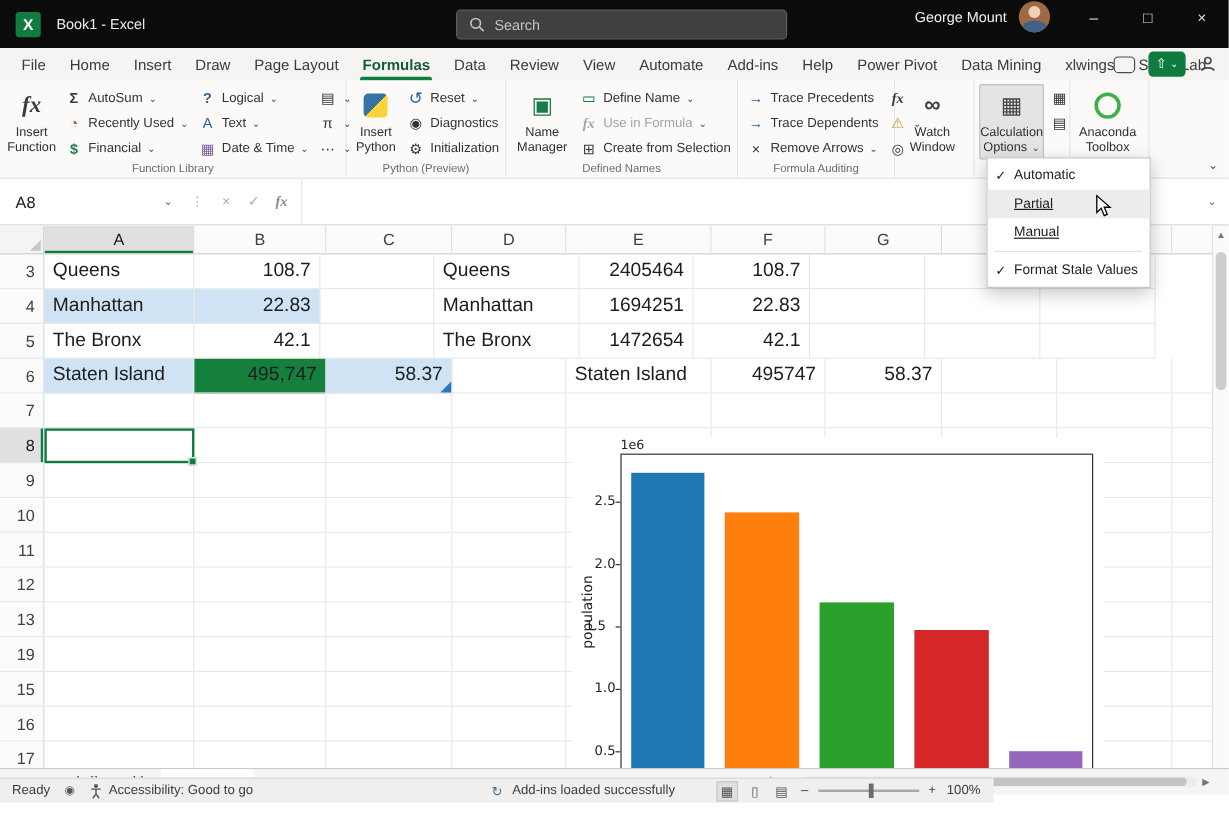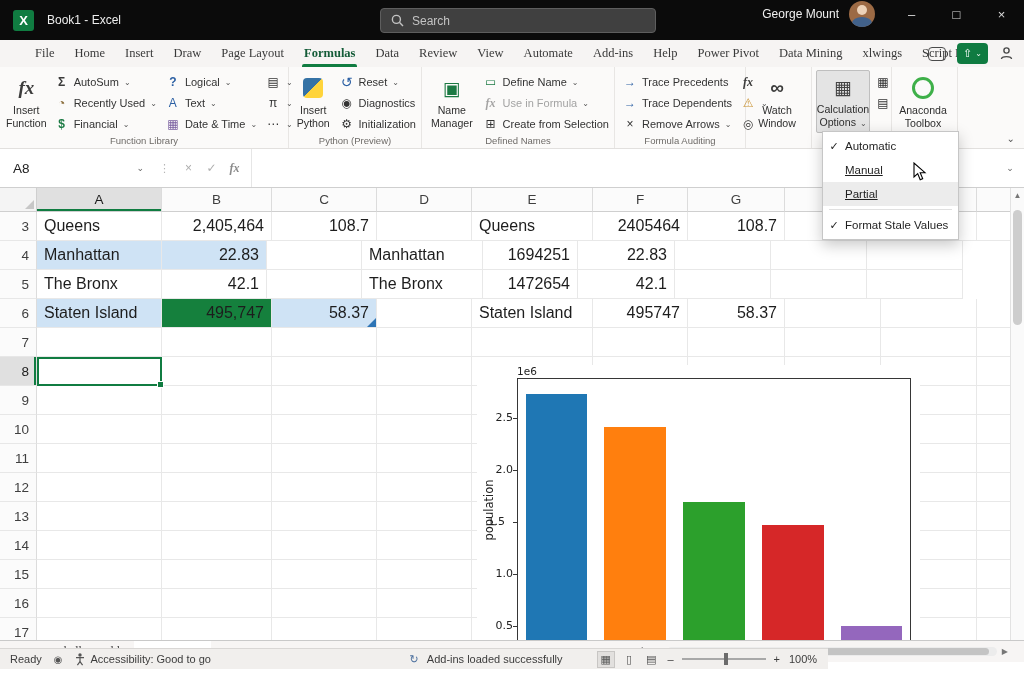--- a/index.html
+++ b/index.html
@@ -14,21 +14,21 @@
   .tb-search { position:absolute; left:380px; top:8px; width:276px; height:25px; background:#404040; border:1px solid #5e5e5e; border-radius:4px; display:flex; align-items:center; gap:8px; padding-left:10px; color:#c3c3c3; font-size:12px; }
   .tb-right { position:absolute; right:0; top:0; height:28px; display:flex; align-items:center;justify-content:center; }
   .tb-user { font-size:12px; color:#f0f0f0; margin-right:10px; white-space:nowrap; }
   .avatar { width:26px; height:26px; border-radius:50%; background:#9c6a44; position:relative; overflow:hidden; margin-right:14px; flex:none; }
   .av-head { position:absolute; left:8px; top:4px; width:10px; height:10px; border-radius:50%; background:#ecd2b8; }
   .av-body { position:absolute; left:3px; top:16px; width:20px; height:12px; border-radius:50% 50% 0 0; background:#41618a; }
   .win-btn { width:45px; height:40px; display:flex; align-items:center; justify-content:center; color:#dcdcdc; font-size:13px; }
 
   
   #tabrow { position:absolute; left:0; top:40px; width:1024px; height:27px; background:#f6f4f3; display:flex; align-items:center; }
-  #ribbon-tabs { display:flex; align-items:center; height:100%; padding-left:25px;font-family:Liberation Serif, serif; }
+  #ribbon-tabs { display:flex; align-items:center; height:100%; padding-left:8px; }
   .rtab { padding:0 10px; font-size:12.5px; color:#3a3a3a; height:100%; display:flex; align-items:center; position:relative; white-space:nowrap; }
   .rtab.active { color:#145c38; font-weight:bold; }
   .rtab.active::after { content:""; position:absolute; left:8px; right:8px; bottom:0; height:3px; background:#107c41; border-radius:2px 2px 0 0; }
   .tabrow-right { position:absolute; right:10px; top:0; height:100%; display:flex; align-items:center; gap:11px; }
   .comment-icon { width:18px; height:14px; border:1.6px solid #4a4a4a; border-radius:4px; }
   .share-btn { height:21px; background:#0f7b41; border-radius:4px; color:#fff; display:flex; align-items:center; padding:0 6px; gap:3px; font-size:11px; }
   .share-chev { font-size:8px; color:#eaf5ee; }
 
   
   #ribbon { position:absolute; left:0; top:67px; width:1024px; height:82px; background:#fbfaf9; border-bottom:1px solid #e2e0de; display:flex; }
@@ -405,21 +405,20 @@
         <div class="g-chead" style="width: 121px;">E</div>
         <div class="g-chead" style="width: 95px;">F</div>
         <div class="g-chead" style="width: 97px;">G</div>
         <div class="g-chead" style="width: 96px;">H</div>
         <div class="g-chead" style="width: 96px;">I</div>
         <div class="g-chead" style="width: 96px;">J</div>
       </div>
       <div class="g-row">
         <div class="g-rhead">3</div>
         <div class="g-cell" style="width: 125px; justify-content: flex-start;">Queens</div>
-        <div class="g-cell" style="width: 110px; justify-content: flex-end;">2,405,464</div>
         <div class="g-cell" style="width: 105px; justify-content: flex-end;">108.7</div>
         <div class="g-cell" style="width: 95px; justify-content: flex-start;"></div>
         <div class="g-cell" style="width: 121px; justify-content: flex-start;">Queens</div>
         <div class="g-cell" style="width: 95px; justify-content: flex-end;">2405464</div>
         <div class="g-cell" style="width: 97px; justify-content: flex-end;">108.7</div>
         <div class="g-cell" style="width: 96px; justify-content: flex-start;"></div>
         <div class="g-cell" style="width: 96px; justify-content: flex-start;"></div>
         <div class="g-cell" style="width: 96px; justify-content: flex-start;"></div>
       </div>
       <div class="g-row">
@@ -544,21 +543,21 @@
         <div class="g-cell" style="width: 105px; justify-content: flex-end;"></div>
         <div class="g-cell" style="width: 95px; justify-content: flex-start;"></div>
         <div class="g-cell" style="width: 121px; justify-content: flex-start;"></div>
         <div class="g-cell" style="width: 95px; justify-content: flex-end;"></div>
         <div class="g-cell" style="width: 97px; justify-content: flex-end;"></div>
         <div class="g-cell" style="width: 96px; justify-content: flex-start;"></div>
         <div class="g-cell" style="width: 96px; justify-content: flex-start;"></div>
         <div class="g-cell" style="width: 96px; justify-content: flex-start;"></div>
       </div>
       <div class="g-row">
-        <div class="g-rhead">14</div>
+        <div class="g-rhead">19</div>
         <div class="g-cell" style="width: 125px; justify-content: flex-start;"></div>
         <div class="g-cell" style="width: 110px; justify-content: flex-end;"></div>
         <div class="g-cell" style="width: 105px; justify-content: flex-end;"></div>
         <div class="g-cell" style="width: 95px; justify-content: flex-start;"></div>
         <div class="g-cell" style="width: 121px; justify-content: flex-start;"></div>
         <div class="g-cell" style="width: 95px; justify-content: flex-end;"></div>
         <div class="g-cell" style="width: 97px; justify-content: flex-end;"></div>
         <div class="g-cell" style="width: 96px; justify-content: flex-start;"></div>
         <div class="g-cell" style="width: 96px; justify-content: flex-start;"></div>
         <div class="g-cell" style="width: 96px; justify-content: flex-start;"></div>
@@ -632,27 +631,27 @@
   <div id="vscroll">
     <div class="vs-arrow">▲</div>
     <div class="vs-thumb"></div>
   </div>
 
   <div id="calc-menu">
       <div class="cm-item">
         <span class="cm-check">✓</span>
         <span class="cm-label">Automatic</span>
       </div>
+      <div class="cm-item hovered">
+        <span class="cm-check"></span>
+        <span class="cm-label underlined">Partial</span>
+      </div>
       <div class="cm-item">
         <span class="cm-check"></span>
         <span class="cm-label underlined">Manual</span>
-      </div>
-      <div class="cm-item hovered">
-        <span class="cm-check"></span>
-        <span class="cm-label underlined">Partial</span>
       </div>
       <div class="cm-sep"></div>
       <div class="cm-item">
         <span class="cm-check">✓</span>
         <span class="cm-label">Format Stale Values</span>
       </div>
     </div>
 
   <svg id="mouse-cursor" width="14" height="20" viewBox="0 0 14 20">
     <path d="M1,1 L1,15 L4.7,11.6 L7.2,17.7 L9.7,16.6 L7.2,10.7 L12,10.7 Z" fill="#fff" stroke="#000" stroke-width="1.1"></path>

